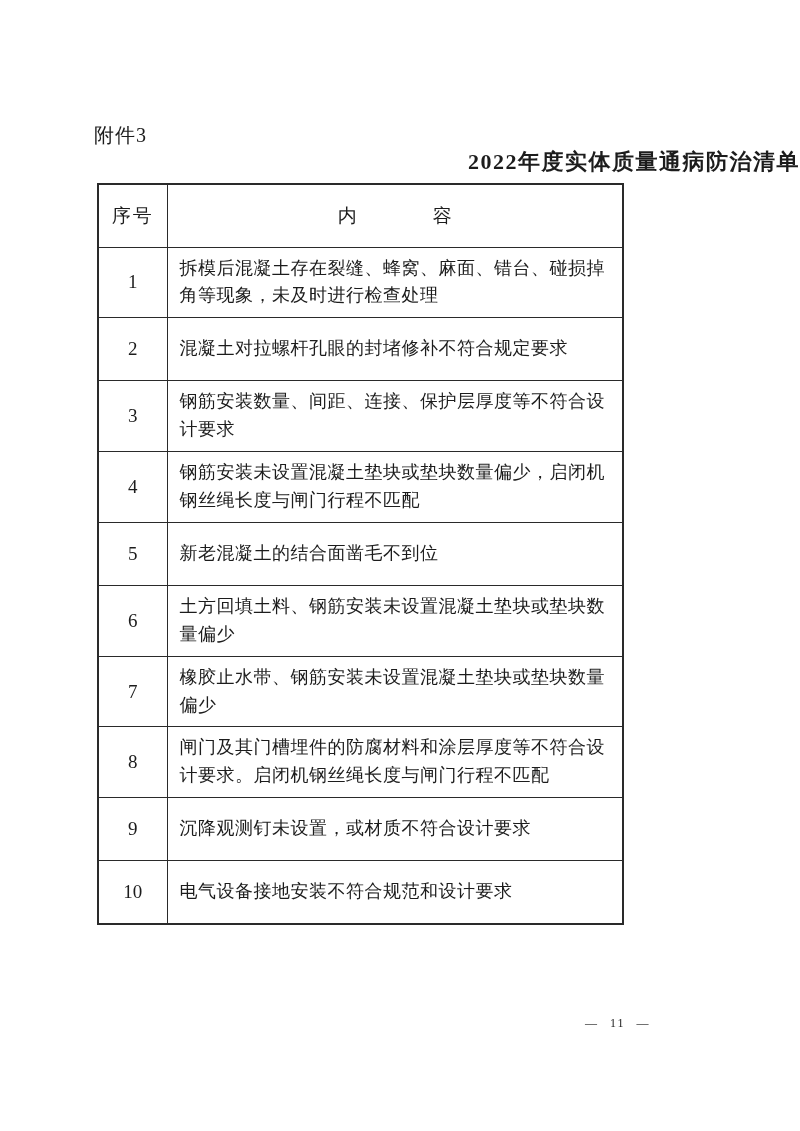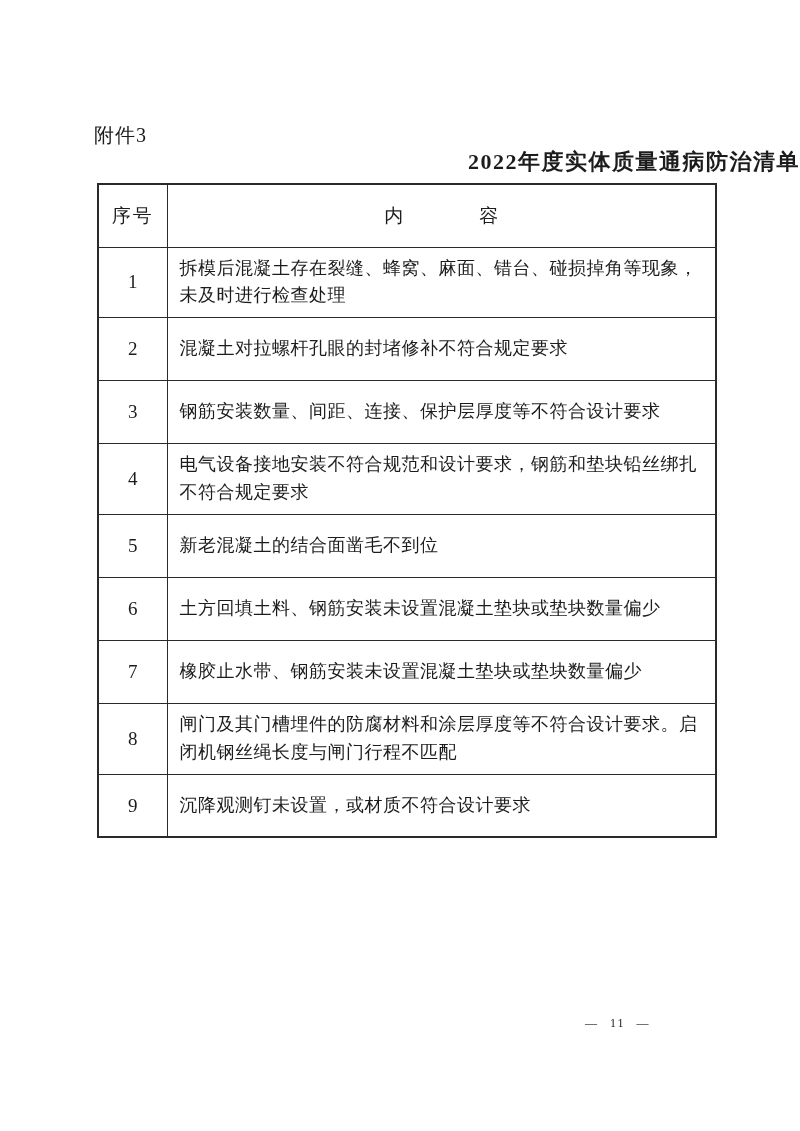--- a/index.html
+++ b/index.html
@@ -31,21 +31,21 @@
     margin: 0;
     text-align: right;
     font-size: 22px;
     font-weight: bold;
     letter-spacing: 1.5px;
   }
   table.defect-table {
     position: absolute;
     left: 97px;
     top: 183px;
-    width: 620px;
+    width: 527px;
     border-collapse: collapse;
     table-layout: fixed;
     border: 2px solid #2a2a2a;
   }
   .defect-table th,
   .defect-table td {
     border: 1px solid #2a2a2a;
     height: 63px;
     vertical-align: middle;
     font-weight: normal;
@@ -111,21 +111,21 @@
       <tr>
         <td class="index-cell">2</td>
         <td class="content-cell">混凝土对拉螺杆孔眼的封堵修补不符合规定要求</td>
       </tr>
       <tr>
         <td class="index-cell">3</td>
         <td class="content-cell">钢筋安装数量、间距、连接、保护层厚度等不符合设计要求</td>
       </tr>
       <tr>
         <td class="index-cell">4</td>
-        <td class="content-cell">电气设备接地安装不符合规范和设计要求，钢筋和垫块铅丝绑扎不符合规定要求</td>
+        <td class="content-cell">钢筋安装未设置混凝土垫块或垫块数量偏少，启闭机钢丝绳长度与闸门行程不匹配</td>
       </tr>
       <tr>
         <td class="index-cell">5</td>
         <td class="content-cell">新老混凝土的结合面凿毛不到位</td>
       </tr>
       <tr>
         <td class="index-cell">6</td>
         <td class="content-cell">土方回填土料、钢筋安装未设置混凝土垫块或垫块数量偏少</td>
       </tr>
       <tr>
@@ -133,18 +133,22 @@
         <td class="content-cell">橡胶止水带、钢筋安装未设置混凝土垫块或垫块数量偏少</td>
       </tr>
       <tr>
         <td class="index-cell">8</td>
         <td class="content-cell">闸门及其门槽埋件的防腐材料和涂层厚度等不符合设计要求。启闭机钢丝绳长度与闸门行程不匹配</td>
       </tr>
       <tr>
         <td class="index-cell">9</td>
         <td class="content-cell">沉降观测钉未设置，或材质不符合设计要求</td>
       </tr>
+      <tr>
+        <td class="index-cell">10</td>
+        <td class="content-cell">电气设备接地安装不符合规范和设计要求</td>
+      </tr>
     </tbody>
   </table>
 
   <div class="page-number">— 11 —</div>
 
 </div>
 
 </body></html>

